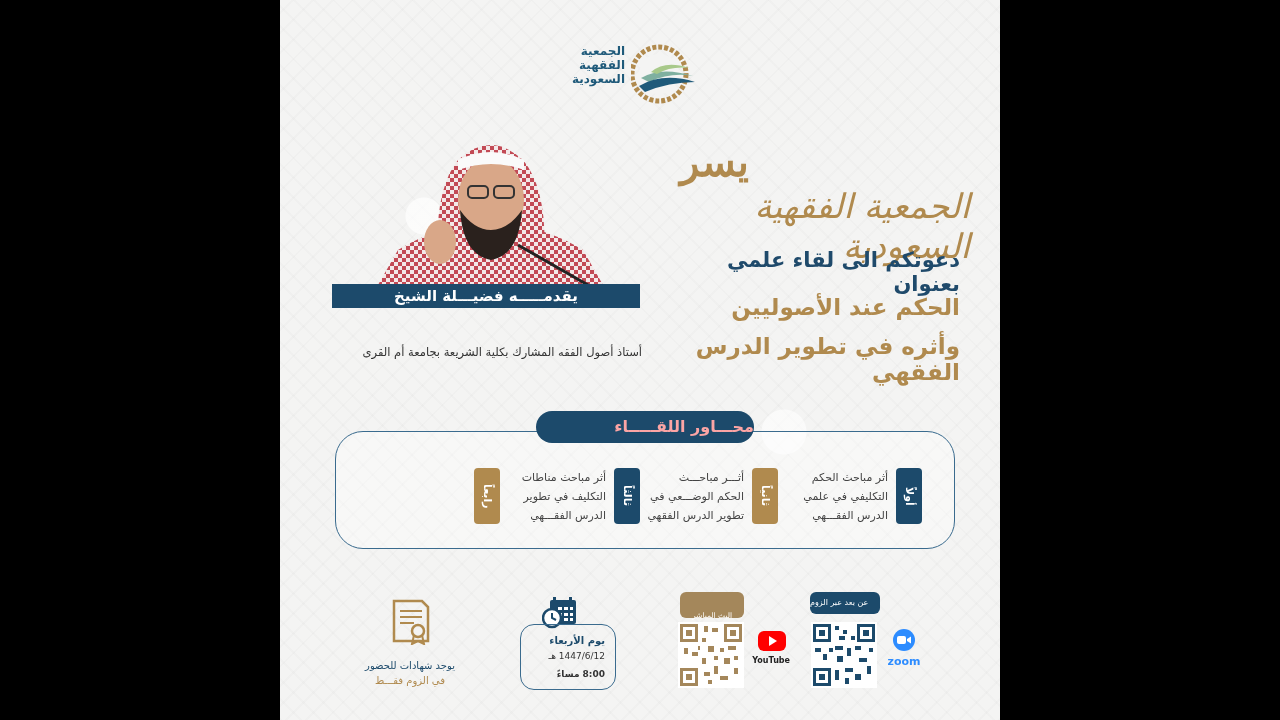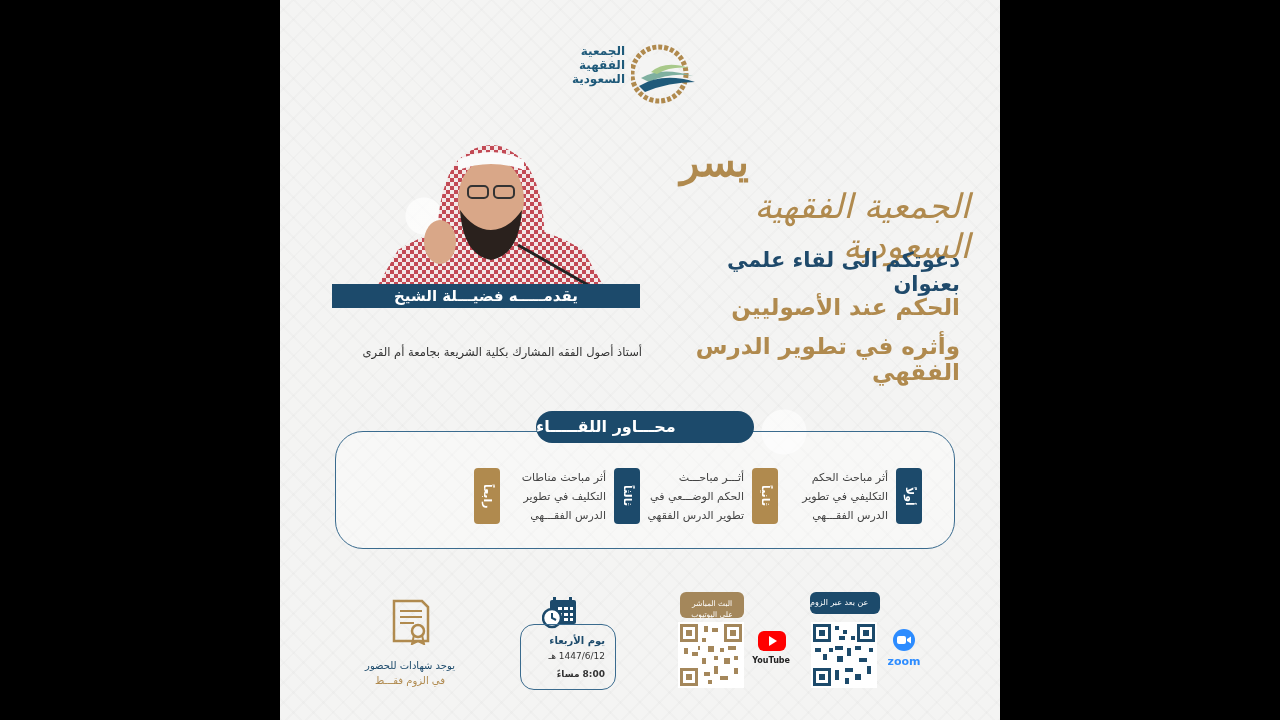--- a/index.html
+++ b/index.html
@@ -32,30 +32,30 @@
   .head-title2 { left:360px; top:333px; width:320px; text-align:right; font-weight:bold; font-size:23px; color:#b08a4e; }
 
   
   .speaker-photo { left:98px; top:130px; width:225px; height:155px; overflow:hidden; }
   .presenter-bar { left:52px; top:284px; width:308px; height:24px; background:#1c4a6b; color:#fff; font-size:15px; font-weight:bold; text-align:center; line-height:24px; }
   .speaker-name { left:52px; top:314px; width:310px; text-align:right; color:#b08a4e; font-size:19px; font-weight:bold; }
   .speaker-title { left:40px; top:345px; width:322px; text-align:right; color:#333; font-size:11.5px; }
 
   
   .topics-box { left:55px; top:431px; width:618px; height:116px; border:1.5px solid #3a6b8e; border-radius:28px; background:rgba(255,255,255,0.35); }
-  .topics-label { left:256px; top:411px; width:218px; height:32px; background:#1c4a6b; color:#ffffff; border-radius:16px; text-align:left; font-weight:bold; font-size:16px; line-height:32px; }
+  .topics-label { left:256px; top:411px; width:218px; height:32px; background:#1c4a6b; color:#fca5a5; border-radius:16px; text-align:right; font-weight:bold; font-size:16px; line-height:32px; }
   .topic { position:absolute; top:36px; height:62px; width:140px; }
   .topic-badge { position:absolute; right:0; top:0; width:26px; height:56px; border-radius:4px; color:#fff; font-size:11px; font-weight:bold; writing-mode:vertical-rl; text-align:center; line-height:26px; }
   .topic-badge.navy { background:#1c4a6b; }
   .topic-badge.gold { background:#b08a4e; }
   .topic-text { position:absolute; right:34px; top:0; width:104px; font-size:11px; color:#444; text-align:right; line-height:19px; }
 
   
   .zoom-badge { left:530px; top:592px; width:70px; height:22px; background:#1c4a6b; color:#fff; font-size:8px; border-radius:6px; text-align:left; line-height:22px; }
-  .yt-badge { left:400px; top:592px; width:64px; height:26px; background:#a4875b; color:#fff; font-size:7.5px; border-radius:6px; text-align:center; line-height:11px; padding-top:6px; box-sizing:border-box; }
+  .yt-badge { left:400px; top:592px; width:64px; height:26px; background:#a4875b; color:#fff; font-size:7.5px; border-radius:6px; text-align:center; line-height:11px; padding-top:18px; box-sizing:border-box; }
   .qr { width:66px; height:66px; background:#fff; }
   .qr-zoom { left:531px; top:622px; }
   .qr-yt { left:398px; top:622px; }
   .zoom-logo { left:602px; top:628px; width:44px; text-align:center; }
   .yt-logo { left:474px; top:630px; width:36px; text-align:center; }
   .date-box { left:240px; top:624px; width:94px; height:64px; border:1.5px solid #3a6b8e; border-radius:14px; }
   .date-day { position:absolute; right:10px; top:10px; color:#1c4a6b; font-weight:bold; font-size:10px; }
   .date-hijri { position:absolute; right:10px; top:26px; color:#333; font-size:9px; }
   .date-time { position:absolute; right:10px; top:44px; color:#333; font-size:9px; font-weight:bold; }
   .calendar-icon { left:262px; top:596px; width:36px; height:34px; }
@@ -111,21 +111,21 @@
   </div>
 
   <div class="abs presenter-bar">يقدمـــــه فضيـــلة الشيخ</div>
   <div class="abs speaker-title">أستاذ أصول الفقه المشارك بكلية الشريعة بجامعة أم القرى</div>
 
   <div class="abs topics-box">
     <div class="topic" style="right:32px;">
       <div class="topic-badge navy">أولاً</div>
       <div class="topic-text">
         <div>أثر مباحث الحكم</div>
-        <div>التكليفي في تطوير</div>
+        <div>التكليفي في علمي</div>
         <div>الدرس الفقـــهي</div>
       </div>
     </div>
     <div class="topic" style="right:176px;">
       <div class="topic-badge gold">ثانياً</div>
       <div class="topic-text">
         <div>أثـــر مباحـــث</div>
         <div>الحكم الوضـــعي في</div>
         <div>تطوير الدرس الفقهي</div>
       </div>

